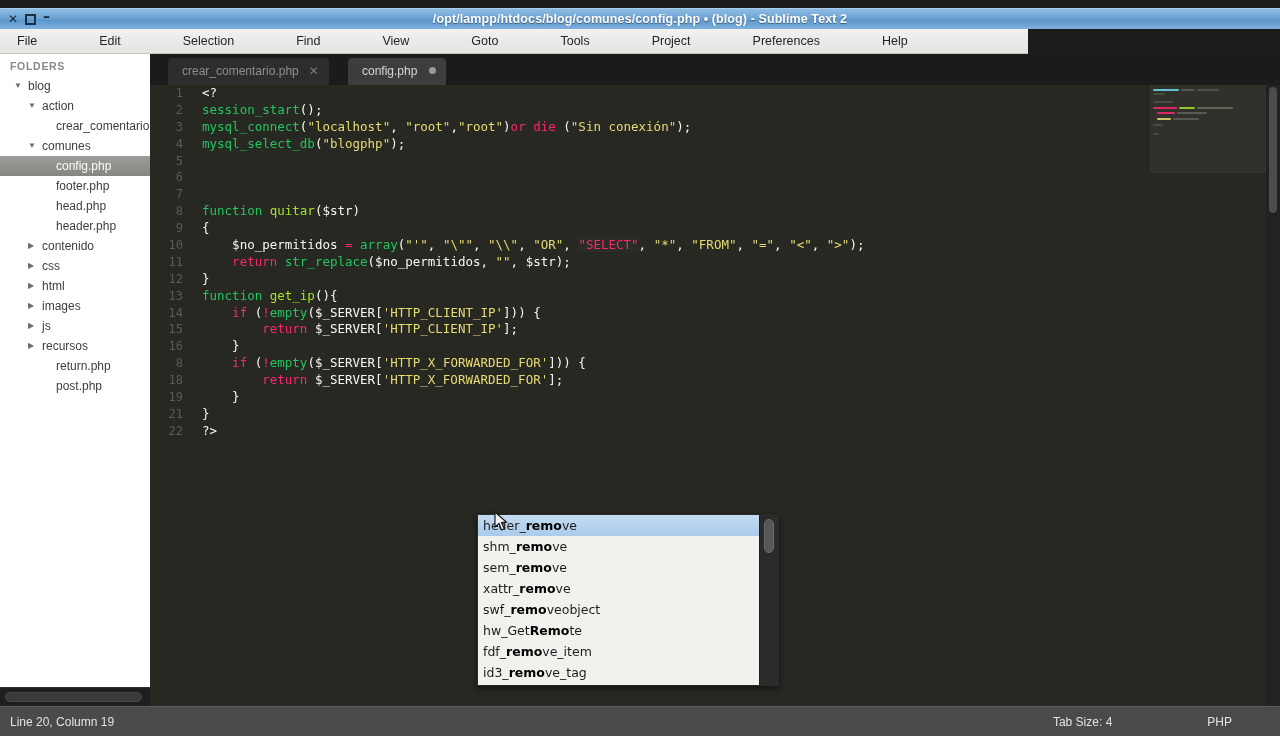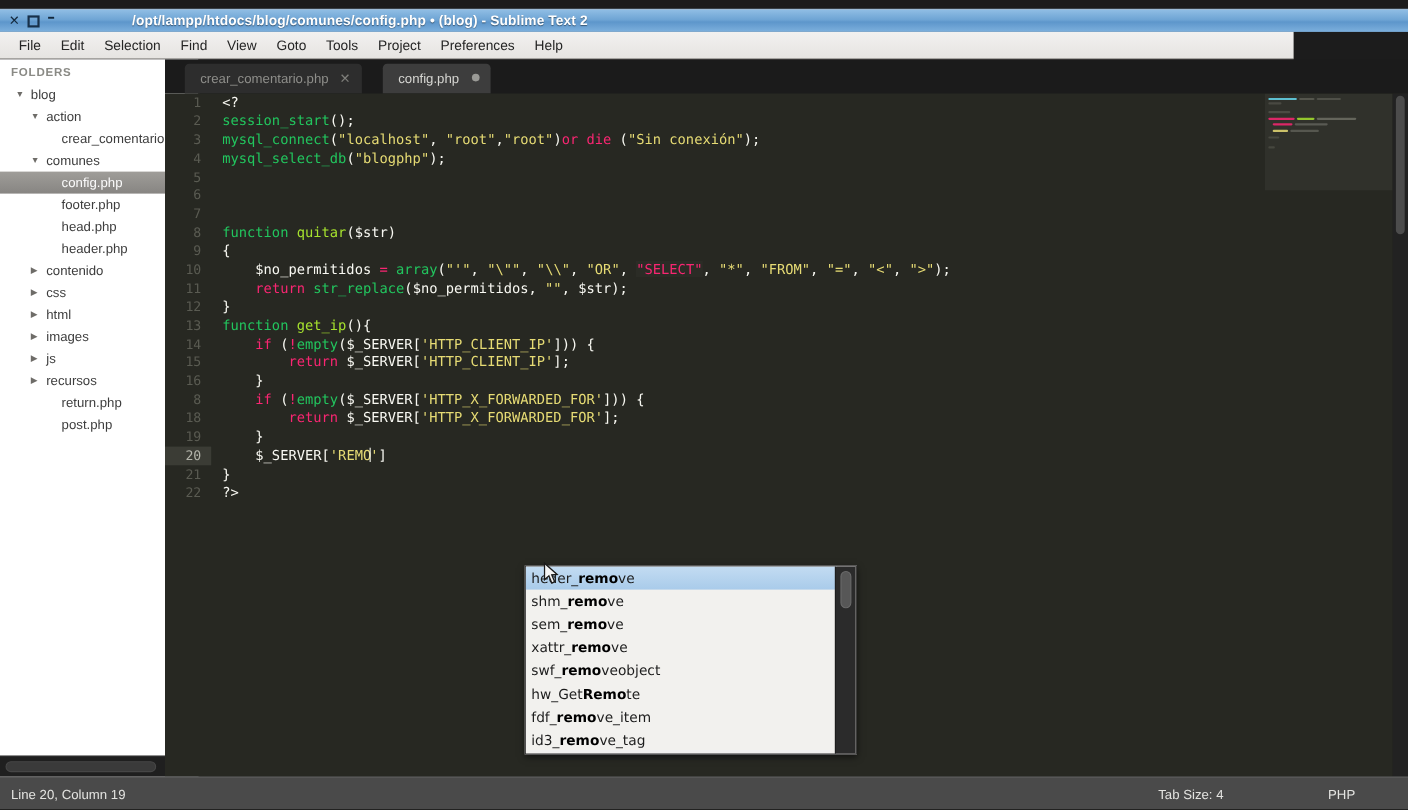--- a/index.html
+++ b/index.html
@@ -25,31 +25,31 @@
   #titlebar .wbtn {
     color:#1d3category; color:#13283c; font-size:12px; line-height:11px;
     font-family:"DejaVu Sans", sans-serif; cursor:pointer; font-weight:bold;
   }
   #titlebar .wbtn.box {
     width:11px; height:11px; border:2px solid #17304a; display:inline-block;
     position:relative; top:0px;
   }
   #titlebar .wbtn.min { font-size:14px; position:relative; top:-3px; }
   #titlebar .ttl {
-    flex:1; text-align:left; color:#fff; font-size:12.5px; font-weight:bold;
+    flex:1; text-align:center; color:#fff; font-size:12.5px; font-weight:bold;
     text-shadow:0 1px 1px rgba(0,0,0,.45); letter-spacing:.1px;
     margin-right:120px; white-space:nowrap; overflow:hidden;
   }
 
   
   #menubar {
-    position:absolute; left:0; top:29px; width:1176px; height:25px;
+    position:absolute; left:0; top:29px; width:1028px; height:25px;
     background:linear-gradient(to bottom,#f2f1f0,#e6e4e1);
     border-bottom:1px solid #c8c5c0;
-    display:flex; align-items:center; padding-left:8px;
+    display:flex; align-items:center; padding-left:8px;gap:44px;
   }
   #menubar .mi {
     padding:3px 9px; color:#252525; font-size:12.5px; cursor:default; white-space:nowrap;
   }
 
   
   #sidebar {
     position:absolute; left:0; top:54px; width:181px; height:652px;
     background:#ffffff;
     border-right:1px solid #4a4a4a;
@@ -262,21 +262,20 @@
         <div class="ln"><span class="gut">10</span><span class="txt"><span class="pl">    $no_permitidos </span><span class="op">=</span><span class="pl"> </span><span class="fn">array</span><span class="pl">(</span><span class="str">"'"</span><span class="pl">, </span><span class="str">"\""</span><span class="pl">, </span><span class="str">"\\"</span><span class="pl">, </span><span class="str">"OR"</span><span class="pl">, </span><span class="sqlk">"SELECT"</span><span class="pl">, </span><span class="str">"*"</span><span class="pl">, </span><span class="str">"FROM"</span><span class="pl">, </span><span class="str">"="</span><span class="pl">, </span><span class="str">"&lt;"</span><span class="pl">, </span><span class="str">"&gt;"</span><span class="pl">);</span></span></div>
         <div class="ln"><span class="gut">11</span><span class="txt"><span class="pl">    </span><span class="kw">return</span><span class="pl"> </span><span class="fn">str_replace</span><span class="pl">($no_permitidos, </span><span class="str">""</span><span class="pl">, $str);</span></span></div>
         <div class="ln"><span class="gut">12</span><span class="txt"><span class="pl">}</span></span></div>
         <div class="ln"><span class="gut">13</span><span class="txt"><span class="fn">function </span><span class="nm">get_ip</span><span class="pl">(){</span></span></div>
         <div class="ln"><span class="gut">14</span><span class="txt"><span class="pl">    </span><span class="kw">if</span><span class="pl"> (</span><span class="op">!</span><span class="fn">empty</span><span class="pl">($_SERVER[</span><span class="str">'HTTP_CLIENT_IP'</span><span class="pl">])) {</span></span></div>
         <div class="ln"><span class="gut">15</span><span class="txt"><span class="pl">        </span><span class="kw">return</span><span class="pl"> $_SERVER[</span><span class="str">'HTTP_CLIENT_IP'</span><span class="pl">];</span></span></div>
         <div class="ln"><span class="gut">16</span><span class="txt"><span class="pl">    }</span></span></div>
         <div class="ln"><span class="gut">8</span><span class="txt"><span class="pl">    </span><span class="kw">if</span><span class="pl"> (</span><span class="op">!</span><span class="fn">empty</span><span class="pl">($_SERVER[</span><span class="str">'HTTP_X_FORWARDED_FOR'</span><span class="pl">])) {</span></span></div>
         <div class="ln"><span class="gut">18</span><span class="txt"><span class="pl">        </span><span class="kw">return</span><span class="pl"> $_SERVER[</span><span class="str">'HTTP_X_FORWARDED_FOR'</span><span class="pl">];</span></span></div>
         <div class="ln"><span class="gut">19</span><span class="txt"><span class="pl">    }</span></span></div>
-        <div class="ln cur"><span class="gut">20</span><span class="txt"><span class="pl">    $_SERVER[</span><span class="str">'REMO</span><span class="cursor"></span><span class="str">'</span><span class="pl">]</span></span></div>
         <div class="ln"><span class="gut">21</span><span class="txt"><span class="pl">}</span></span></div>
         <div class="ln"><span class="gut">22</span><span class="txt"><span class="pl">?&gt;</span></span></div>
       </div>
 
     <div id="minimap">
       <div class="vp"></div>
     <div class="mline" style="top: 4px; left: 3px; width: 26px; background: rgb(102, 217, 239); opacity: 0.85;"></div>
         <div class="mline" style="top: 4px; left: 31px; width: 14px; background: rgb(92, 93, 84); opacity: 0.85;"></div>
         <div class="mline" style="top: 4px; left: 47px; width: 22px; background: rgb(85, 86, 78); opacity: 0.85;"></div>
         <div class="mline" style="top: 8px; left: 3px; width: 12px; background: rgb(77, 78, 70); opacity: 0.85;"></div>

